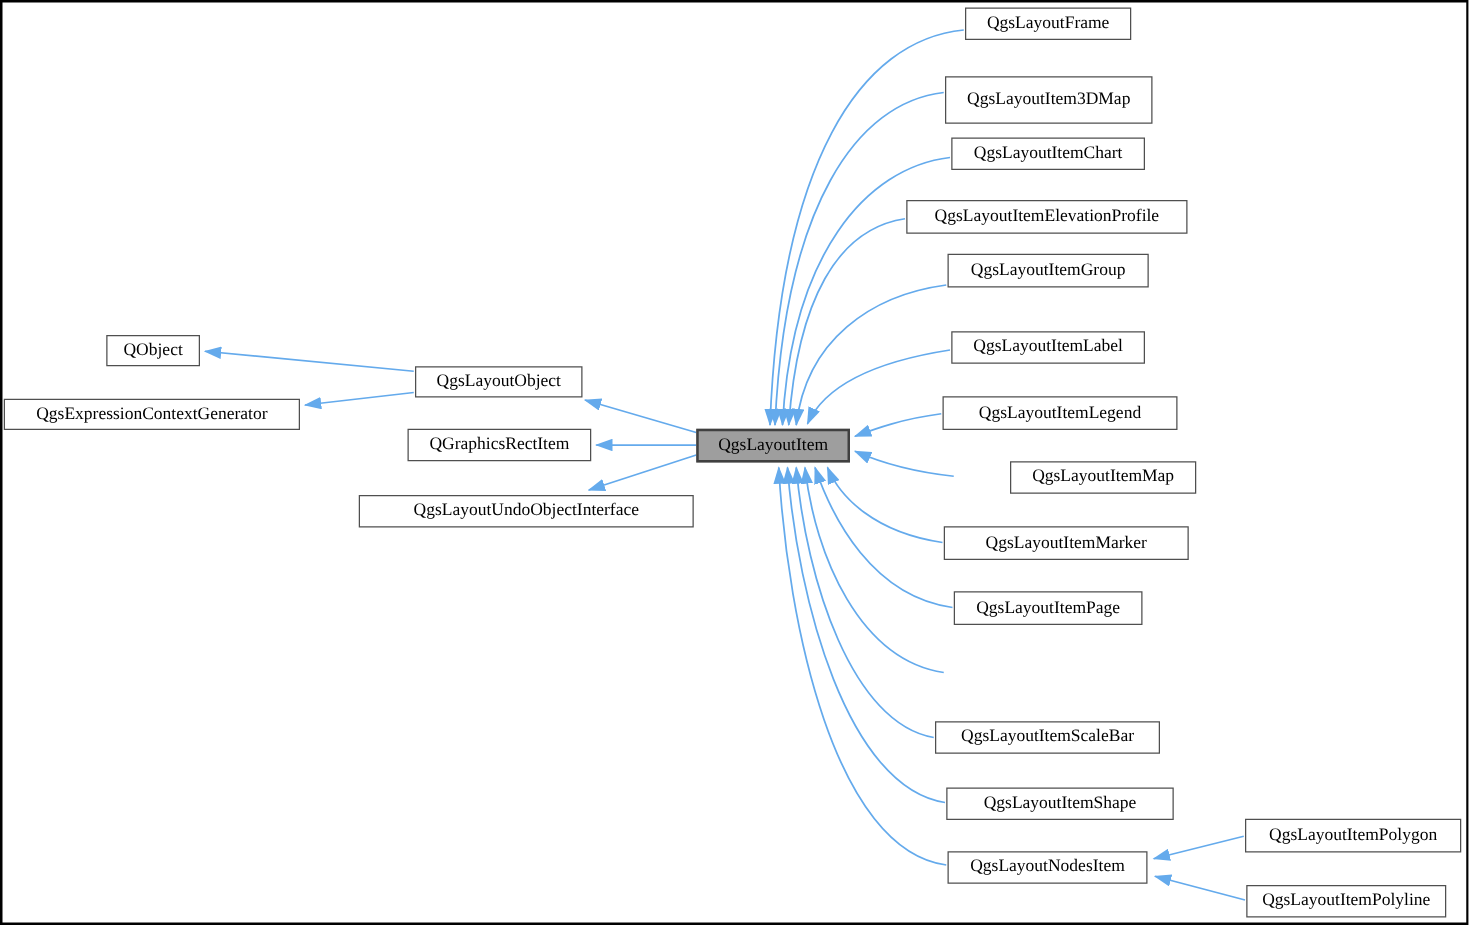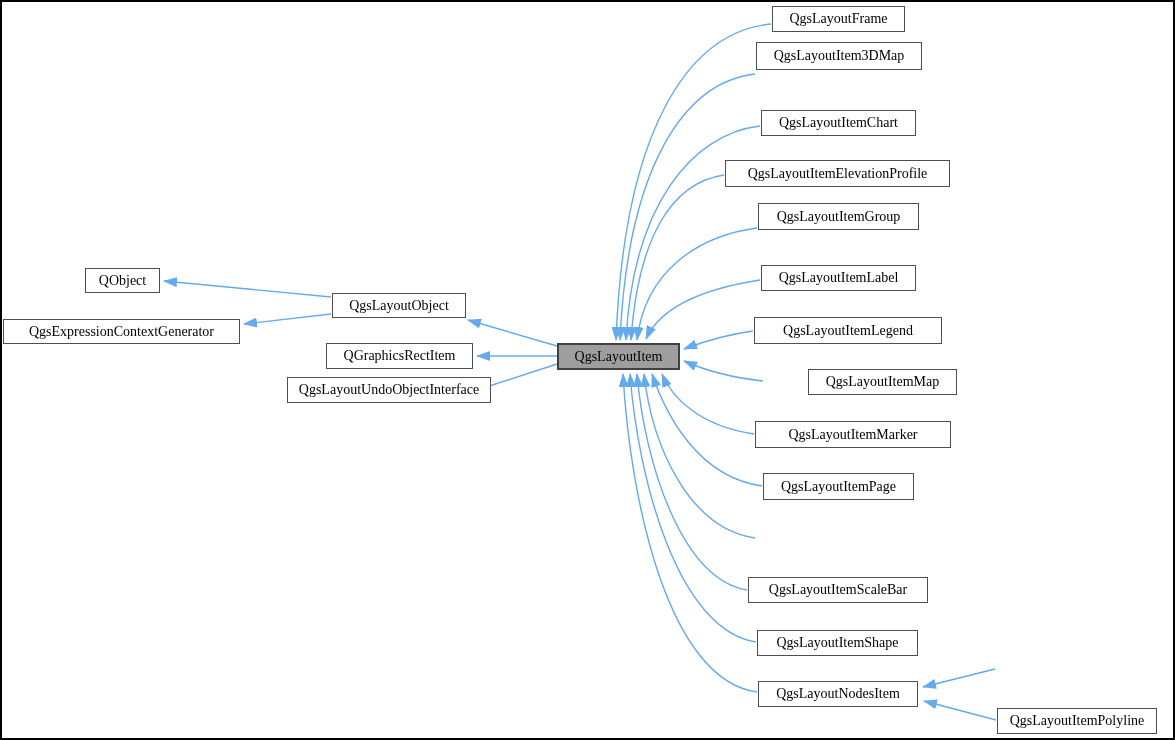--- a/index.html
+++ b/index.html
@@ -95,34 +95,35 @@
 
     <path class="edge" d="M995,669 L923,687" marker-end="url(#arrow)"></path>
     <path class="edge" d="M996,720 L924,701" marker-end="url(#arrow)"></path>
   </svg>
 
   <div class="node" style="left:85px;top:268px;width:75px;height:25px">QObject</div>
   <div class="node" style="left:3px;top:319px;width:237px;height:25px">QgsExpressionContextGenerator</div>
 
   <div class="node" style="left:332px;top:293px;width:134px;height:25px">QgsLayoutObject</div>
   <div class="node" style="left:326px;top:343px;width:147px;height:26px">QGraphicsRectItem</div>
-  <div class="node" style="left:287px;top:377px;width:204px;height:26px">QgsLayoutUndoObjectInterface</div>
+  <div class="node" style="left:287px;top:396px;width:268px;height:26px">QgsLayoutUndoObjectInterface</div>
 
   <div class="node current" style="left:557px;top:343px;width:123px;height:27px">QgsLayoutItem</div>
 
   <div class="node" style="left:772px;top:6px;width:133px;height:26px">QgsLayoutFrame</div>
-  <div class="node" style="left:756px;top:42px;width:166px;height:28px">QgsLayoutItem3DMap</div>
+  <div class="node" style="left:756px;top:61px;width:166px;height:38px">QgsLayoutItem3DMap</div>
   <div class="node" style="left:761px;top:110px;width:155px;height:26px">QgsLayoutItemChart</div>
   <div class="node" style="left:725px;top:160px;width:225px;height:27px">QgsLayoutItemElevationProfile</div>
   <div class="node" style="left:758px;top:203px;width:161px;height:27px">QgsLayoutItemGroup</div>
   <div class="node" style="left:761px;top:265px;width:155px;height:26px">QgsLayoutItemLabel</div>
   <div class="node" style="left:754px;top:317px;width:188px;height:27px">QgsLayoutItemLegend</div>
   <div class="node" style="left:808px;top:369px;width:149px;height:26px">QgsLayoutItemMap</div>
   <div class="node" style="left:755px;top:421px;width:196px;height:27px">QgsLayoutItemMarker</div>
   <div class="node" style="left:763px;top:473px;width:151px;height:27px">QgsLayoutItemPage</div>
   <div class="node" style="left:748px;top:577px;width:180px;height:26px">QgsLayoutItemScaleBar</div>
-  <div class="node" style="left:757px;top:630px;width:161px;height:26px">QgsLayoutItemShape</div>
+  <div class="node" style="left:757px;top:630px;width:182px;height:26px">QgsLayoutItemShape</div>
   <div class="node" style="left:758px;top:681px;width:160px;height:26px">QgsLayoutNodesItem</div>
 
+  <div class="node" style="left:996px;top:655px;width:173px;height:27px">QgsLayoutItemPolygon</div>
   <div class="node" style="left:997px;top:708px;width:160px;height:26px">QgsLayoutItemPolyline</div>
 
   <div class="frame"></div>
 </div>
 
 </body></html>

